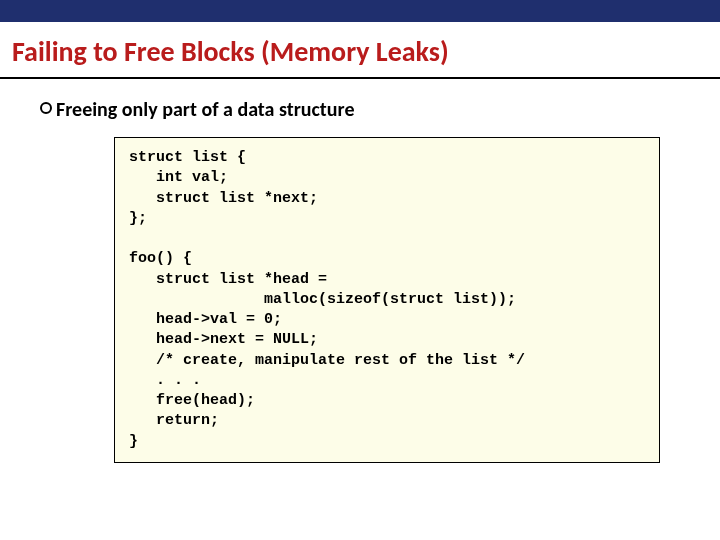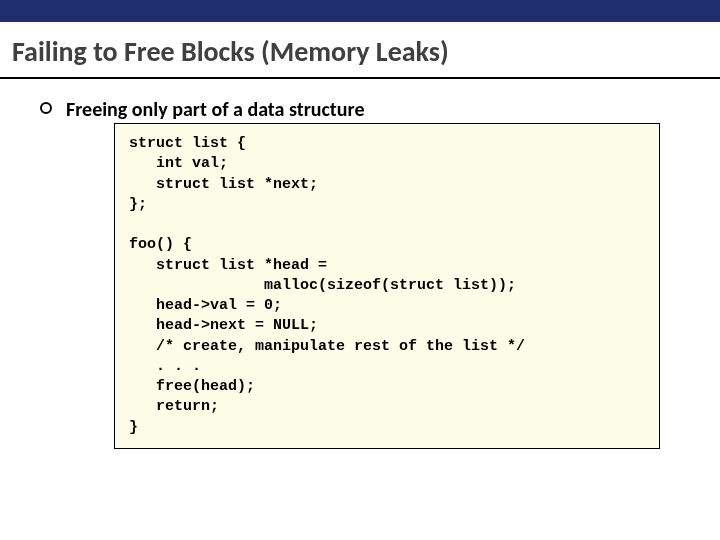--- a/index.html
+++ b/index.html
@@ -11,33 +11,33 @@
     overflow: hidden;
   }
   .top-bar {
     width: 100%;
     height: 22px;
     background: #1f2f6e;
   }
   .slide-title {
     font-size: 28px;
     font-weight: bold;
-    color: #404040;
+    color: #b91c1c;
     padding: 12px 12px 8px 12px;
     border-bottom: 2px solid #000;
     margin: 0 0 18px 0;
   }
   .content {
     padding: 0 30px 0 40px;
   }
   .bullet-row {
     display: flex;
     align-items: flex-start;
-    gap: 14px;
-    margin-bottom: 2px;
+    gap: 4px;
+    margin-bottom: 16px;
   }
   .bullet-icon {
     width: 12px;
     height: 12px;
     border: 2.5px solid #000;
     border-radius: 50%;
     flex-shrink: 0;
     margin-top: 5px;
   }
   .bullet-text {

